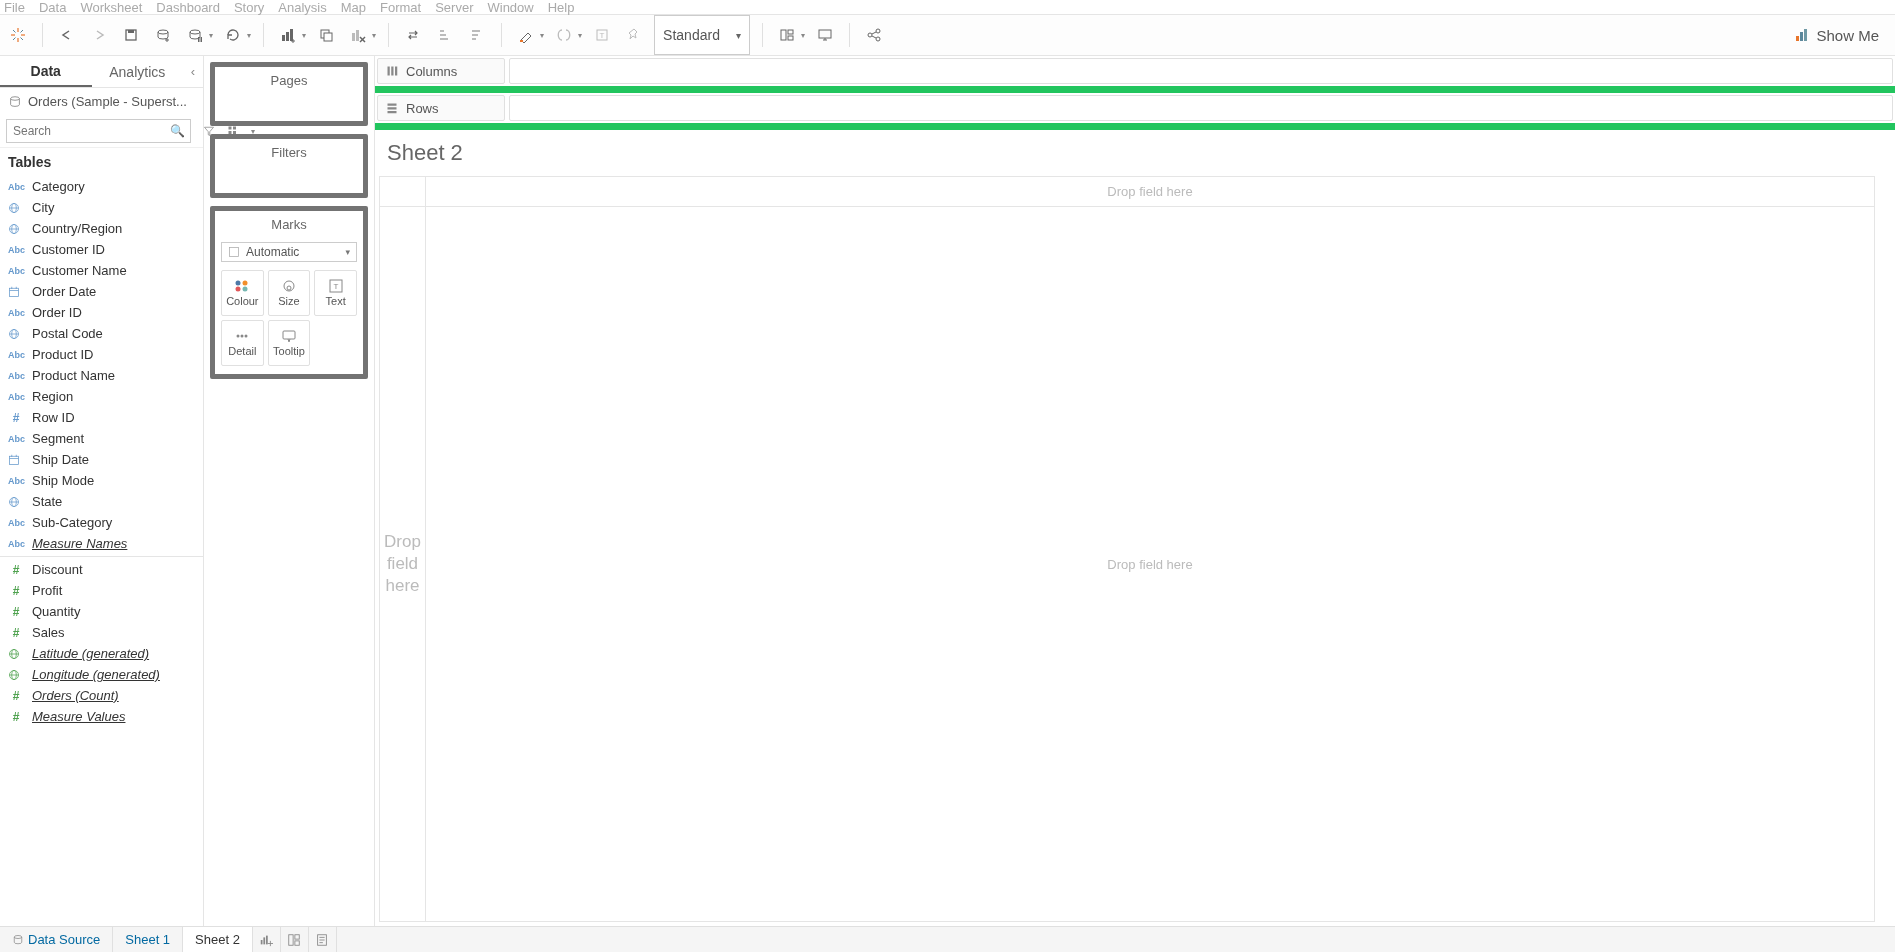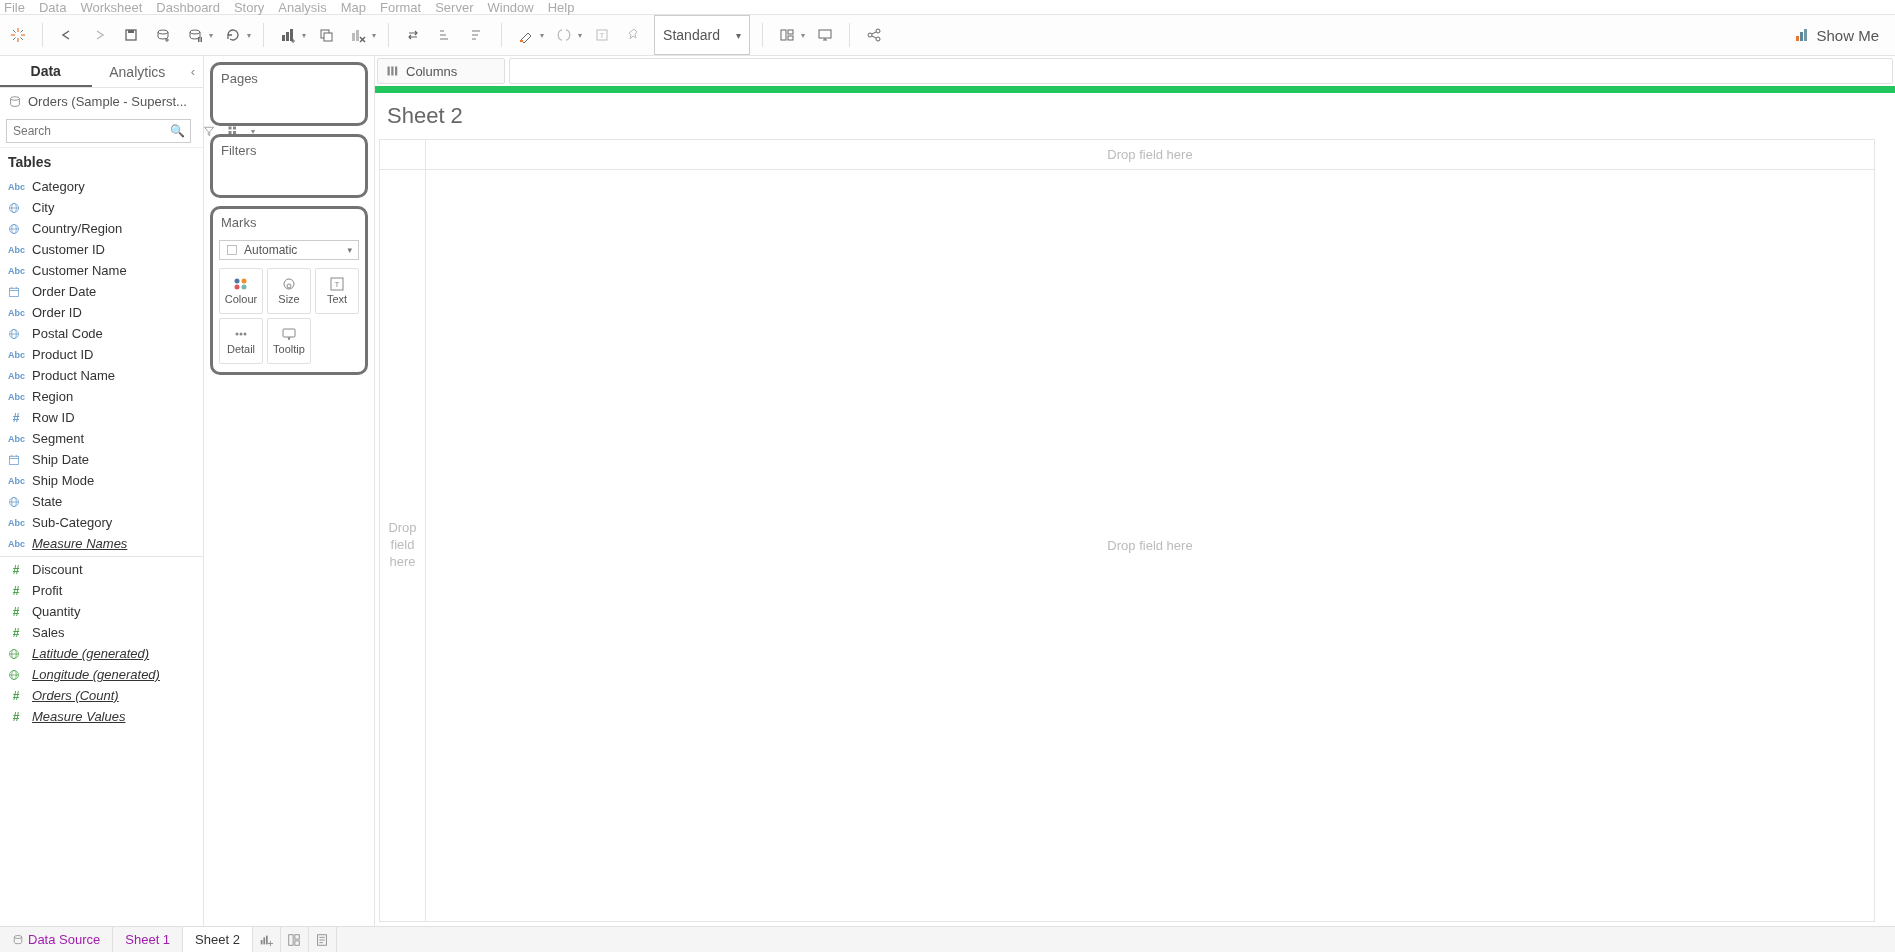--- a/index.html
+++ b/index.html
@@ -37,44 +37,44 @@
 .tables-hdr { font-weight: bold; padding: 6px 8px; font-size: 14px; }
 .field-list { overflow-y: auto; flex: 1; }
 .field { display: flex; align-items: center; gap: 8px; padding: 3px 8px; cursor: grab; font-size: 13px; color: #333; }
 .field .ficon { width: 16px; font-size: 10px; color: #6699cc; text-align: center; }
 .field.measure .ficon { color: #4fa24f; }
 .field.italic span.flabel { font-style: italic; text-decoration: underline; }
 .field-sep { height: 1px; background: #e5e5e5; margin: 2px 0; }
 
 
 .cards { width: 170px; padding: 6px; display: flex; flex-direction: column; gap: 8px; }
-.card { border: 3px solid #737373; border-radius: 10px; background: #fff; }
+.card { border: 5px solid #737373; border-radius: 2px; background: #fff; text-align: center; }
 .card-title { padding: 6px 8px; color: #666; font-size: 13px; }
 .card.pages, .card.filters { height: 64px; }
 .marks-select { margin: 4px 6px; border: 1px solid #ccc; height: 20px; display: flex; align-items: center; padding: 0 6px; font-size: 12px; color: #555; position: relative; cursor: pointer; }
 .marks-select::after { content: "▾"; position: absolute; right: 6px; font-size: 9px; color: #777; }
 .marks-grid { display: grid; grid-template-columns: repeat(3, 1fr); gap: 4px; padding: 4px 6px 8px; }
 .mark-btn { border: 1px solid #e0e0e0; height: 46px; display: flex; flex-direction: column; align-items: center; justify-content: center; gap: 2px; font-size: 11px; color: #555; cursor: pointer; border-radius: 2px; }
 .mark-ico { font-size: 14px; color: #888; }
 
 
 .ws { flex: 1; display: flex; flex-direction: column; border-left: 1px solid #e5e5e5; }
 .shelf { display: flex; border-bottom: 7px solid #22c55e; }
 .shelf-label { width: 128px; border: 1px solid #e0e0e0; border-radius: 2px; margin: 2px; padding: 4px 8px; display: flex; align-items: center; gap: 8px; color: #555; font-size: 13px; background: #fafafa; }
 .shelf-drop { flex: 1; border: 1px solid #e0e0e0; border-radius: 2px; margin: 2px; background: #fff; min-height: 26px; }
 .sheet-title { padding: 10px 12px; font-size: 22px; color: #666; }
 .canvas { flex: 1; border: 1px solid #e5e5e5; margin: 0 20px 4px 4px; display: grid; grid-template-columns: 46px 1fr; grid-template-rows: 30px 1fr; }
 .cv-corner { border-right: 1px solid #e5e5e5; border-bottom: 1px solid #e5e5e5; }
 .cv-top { border-bottom: 1px solid #e5e5e5; display: flex; align-items: center; justify-content: center; color: #bbb; font-size: 13px; }
-.cv-left { border-right: 1px solid #e5e5e5; display: flex; align-items: center; justify-content: center; color: #bbb; font-size: 13px; text-align: center; line-height: 1.3; }
+.cv-left { border-right: 1px solid #e5e5e5; display: flex; align-items: center; justify-content: center; color: #bbb; font-size: 17px; text-align: center; line-height: 1.3; }
 .cv-main { display: flex; align-items: center; justify-content: center; color: #bbb; font-size: 13px; }
 
 
 .bottom { height: 26px; border-top: 1px solid #e0e0e0; background: #f5f5f5; display: flex; align-items: stretch; }
-.btab { padding: 0 12px; display: flex; align-items: center; gap: 4px; font-size: 13px; color: #a21caf; border-right: 1px solid #e0e0e0; cursor: pointer; }
+.btab { padding: 0 12px; display: flex; align-items: center; gap: 4px; font-size: 13px; color: #0369a1; border-right: 1px solid #e0e0e0; cursor: pointer; }
 .btab.active { background: #fff; color: #333; }
 .btab-icon { width: 28px; display: flex; align-items: center; justify-content: center; color: #888; cursor: pointer; border-right: 1px solid #e0e0e0; }
 
 svg { display: block; }
 </style>
 </head>
 <body>
 
 <div class="menubar">
   <span>File</span>
@@ -540,20 +540,31 @@
       <div class="shelf-label">
         <svg width="12" height="12" viewBox="0 0 16 16">
             <rect x="2" y="2" width="3" height="12" fill="#888"></rect>
             <rect x="7" y="2" width="3" height="12" fill="#888"></rect>
             <rect x="12" y="2" width="3" height="12" fill="#888"></rect>
           </svg>
         <span>Columns</span>
       </div>
       <div class="shelf-drop"></div>
     </div>
+    <div class="shelf">
+      <div class="shelf-label">
+        <svg width="12" height="12" viewBox="0 0 16 16">
+            <rect x="2" y="2" width="12" height="3" fill="#888"></rect>
+            <rect x="2" y="7" width="12" height="3" fill="#888"></rect>
+            <rect x="2" y="12" width="12" height="3" fill="#888"></rect>
+          </svg>
+        <span>Rows</span>
+      </div>
+      <div class="shelf-drop"></div>
+    </div>
     <div class="sheet-title">Sheet 2</div>
     <div class="canvas">
       <div class="cv-corner"></div>
       <div class="cv-top">Drop field here</div>
       <div class="cv-left" id="drop-left">Drop<br>field<br>here</div>
       <div class="cv-main">Drop field here</div>
     </div>
   </div>
 </div>
 

